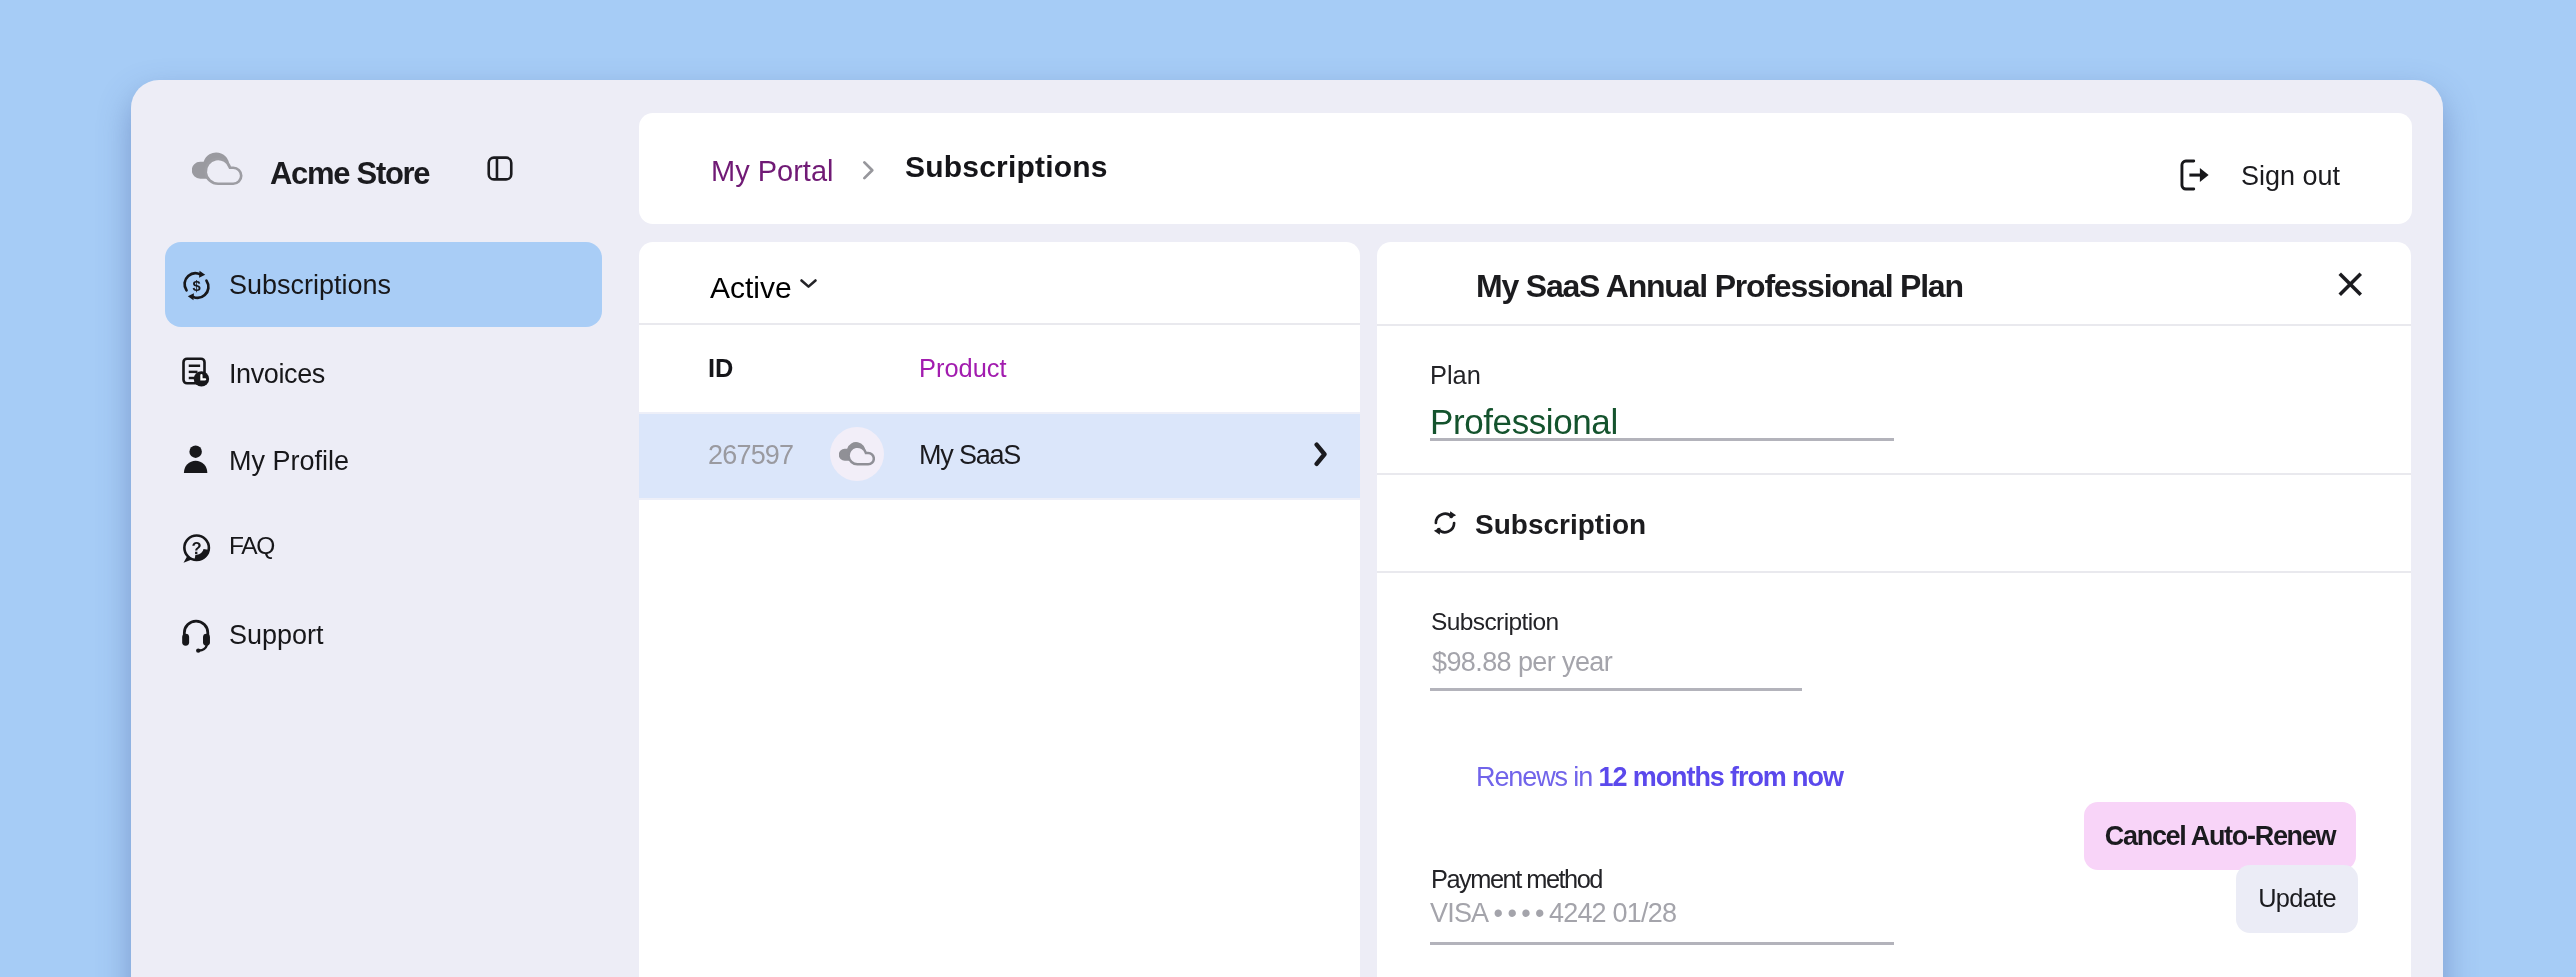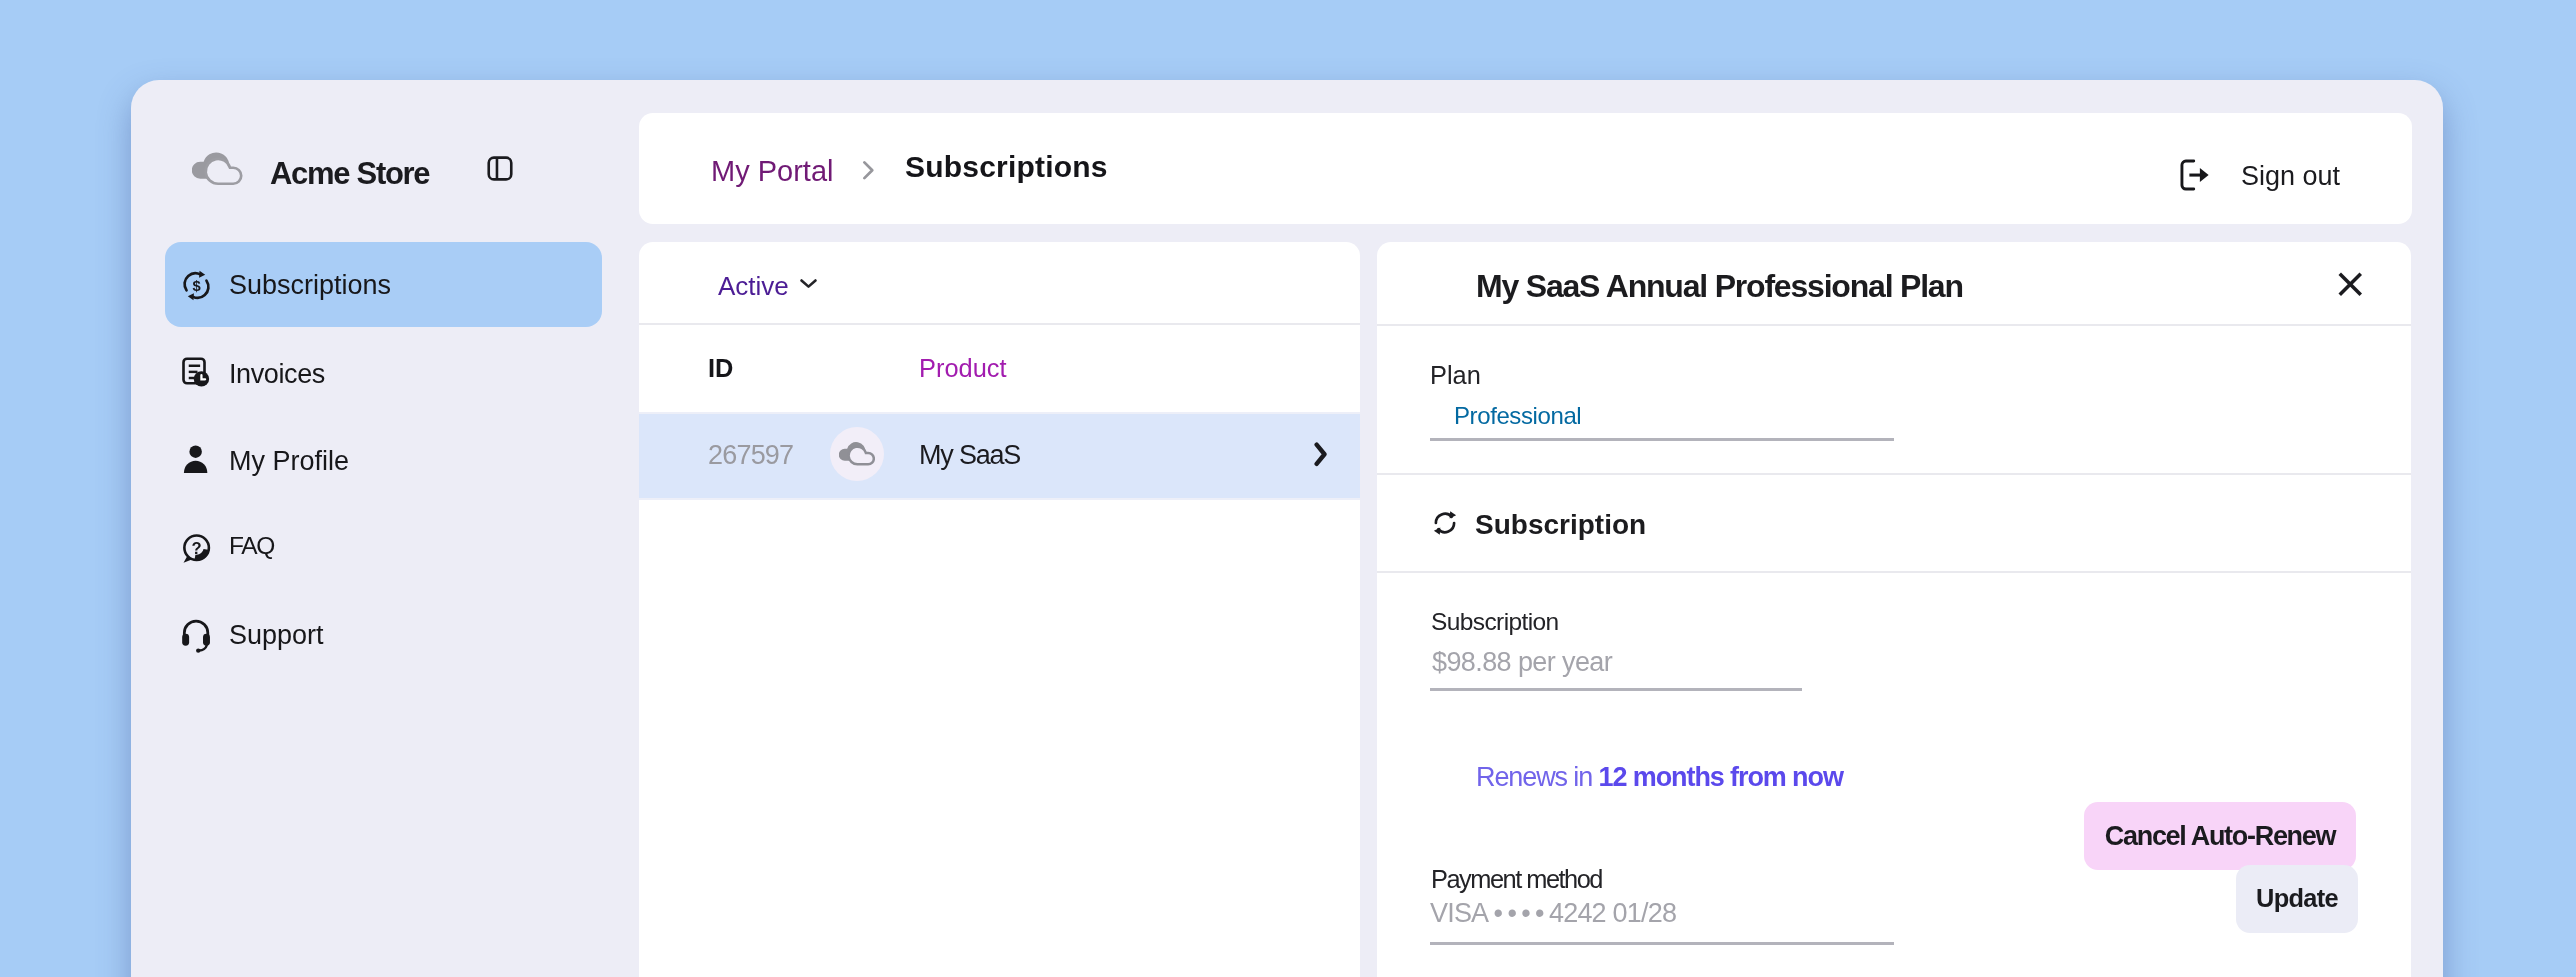--- a/index.html
+++ b/index.html
@@ -84,21 +84,21 @@
 </svg>
 <div class="txt" style="left:905px; top:152px; font-size:30px; font-weight:bold; letter-spacing:0.2px; color:#151519;">Subscriptions</div>
 <svg class="abs" style="left:2178px; top:158px;" width="35" height="35" viewBox="0 0 40 40">
   <path d="M18 3.5 h-9 a4.5 4.5 0 0 0 -4.5 4.5 v23 a4.5 4.5 0 0 0 4.5 4.5 h9" fill="none" stroke="#17171a" stroke-width="3.3" stroke-linecap="round"></path>
   <line x1="13" y1="19.5" x2="26" y2="19.5" stroke="#17171a" stroke-width="3.5"></line>
   <path d="M25 11.5 L35 19.5 L25 27.5 z" fill="#17171a"></path>
 </svg>
 <div class="txt" style="left:2241px; top:163px; font-size:27px; color:#1b1b1f;">Sign out</div>
 
 <div class="panel" style="left:639px; top:242px; width:721px; height:789px;"></div>
-<div class="txt" style="left:710px; top:273px; font-size:26px; color:#4c1d95;margin-left:8px;">Active</div>
+<div class="txt" style="left:710px; top:273px; font-size:30px; color:#000000;">Active</div>
 <svg class="abs" style="left:798px; top:277px;" width="21" height="14" viewBox="0 0 24 16">
   <path d="M4 4 L12 11 L20 4" fill="none" stroke="#242428" stroke-width="3" stroke-linecap="round" stroke-linejoin="round"></path>
 </svg>
 <div class="hr" style="left:639px; top:323px; width:721px;"></div>
 <div class="txt" style="left:708px; top:356px; font-size:25.4px; font-weight:bold; color:#151519;">ID</div>
 <div class="txt" style="left:919px; top:356px; font-size:25.4px; font-weight:normal; color:#a21caf;">Product</div>
 
 <div class="abs" style="left:639px; top:412px; width:721px; height:88px; background:#dbe6fa; border-top:2.6px solid #edeff8; border-bottom:2.6px solid #edeff8;"></div>
 <div class="txt" style="left:708px; top:442px; font-size:27px; letter-spacing:-0.8px; color:#9a9aa0;">267597</div>
 <div class="abs" style="left:830px; top:427px; width:54px; height:54px; border-radius:50%; background:#f2eef8;"></div>
@@ -117,21 +117,21 @@
 
 <div class="panel" style="left:1377px; top:242px; width:1034px; height:789px;"></div>
 <div class="txt" style="left:1429px; top:270px; font-size:32px; font-weight:bold; letter-spacing:-1.2px; color:#1c1c1f;margin-left:47px;">My SaaS Annual Professional Plan</div>
 <svg class="abs" style="left:2338px; top:272px;" width="24.5" height="24.5" viewBox="0 0 28 28">
   <line x1="2" y1="2" x2="26" y2="26" stroke="#1b1b1f" stroke-width="4"></line>
   <line x1="26" y1="2" x2="2" y2="26" stroke="#1b1b1f" stroke-width="4"></line>
 </svg>
 <div class="hr" style="left:1377px; top:324px; width:1034px;"></div>
 
 <div class="txt" style="left:1430px; top:363px; font-size:25.4px; color:#232327;">Plan</div>
-<div class="txt" style="left:1430px; top:404px; font-size:24px; letter-spacing:-0.4px; color:#0369a1;margin-left:24px;">Professional</div>
+<div class="txt" style="left:1430px; top:404px; font-size:35px; letter-spacing:-0.4px; color:#14532d;">Professional</div>
 <div class="ul" style="left:1430px; top:438px; width:464px;"></div>
 
 <div class="hr" style="left:1377px; top:473px; width:1034px;"></div>
 <svg class="abs" style="left:1432px; top:510px;" width="26" height="26" viewBox="0 0 30 30">
   <g fill="none" stroke="#1b1b1f" stroke-width="3.1" stroke-linecap="round">
     <path d="M4.5 15 a10.5 10.5 0 0 1 18.2 -7.2"></path>
     <path d="M25.5 15 a10.5 10.5 0 0 1 -18.2 7.2"></path>
   </g>
   <path d="M21 1.5 l6.8 4.7 -7.4 3.6 z" fill="#1b1b1f"></path>
   <path d="M9 28.5 l-6.8 -4.7 7.4 -3.6 z" fill="#1b1b1f"></path>
@@ -145,15 +145,15 @@
 
 <div class="txt" style="left:1430px; top:764px; font-size:27px; letter-spacing:-1.1px;margin-left:46px;"><span style="color:#7164ea;">Renews in </span><span style="color:#5b49ec; font-weight:bold;">12 months from now</span></div>
 <div class="abs" style="left:2084px; top:802px; width:272px; height:68px; border-radius:14px; background:#f8d4f8; display:flex; align-items:center; justify-content:center;">
   <span style="font-size:27px; font-weight:bold; letter-spacing:-1.3px; color:#1b1b1f; line-height:1;">Cancel Auto-Renew</span>
 </div>
 
 <div class="txt" style="left:1431px; top:867px; font-size:25.4px; letter-spacing:-1.5px; color:#232327;">Payment method</div>
 <div class="txt" style="left:1430px; top:900px; font-size:27px; letter-spacing:-0.8px; color:#a4a4ab;">VISA <span style="letter-spacing:4.4px;">••••</span>4242 01/28</div>
 <div class="ul" style="left:1430px; top:942px; width:464px;"></div>
 <div class="abs" style="left:2236px; top:865px; width:122px; height:68px; border-radius:14px; background:#ebecf6; display:flex; align-items:center; justify-content:center;">
-  <span style="font-size:25.4px; font-weight:bold; letter-spacing:-0.7px; color:#1b1b1f; line-height:1;">Update</span>
+  <span style="font-size:25.4px; font-weight:normal; letter-spacing:-0.7px; color:#1b1b1f; line-height:1;">Update</span>
 </div>
 
 
 </body></html>

